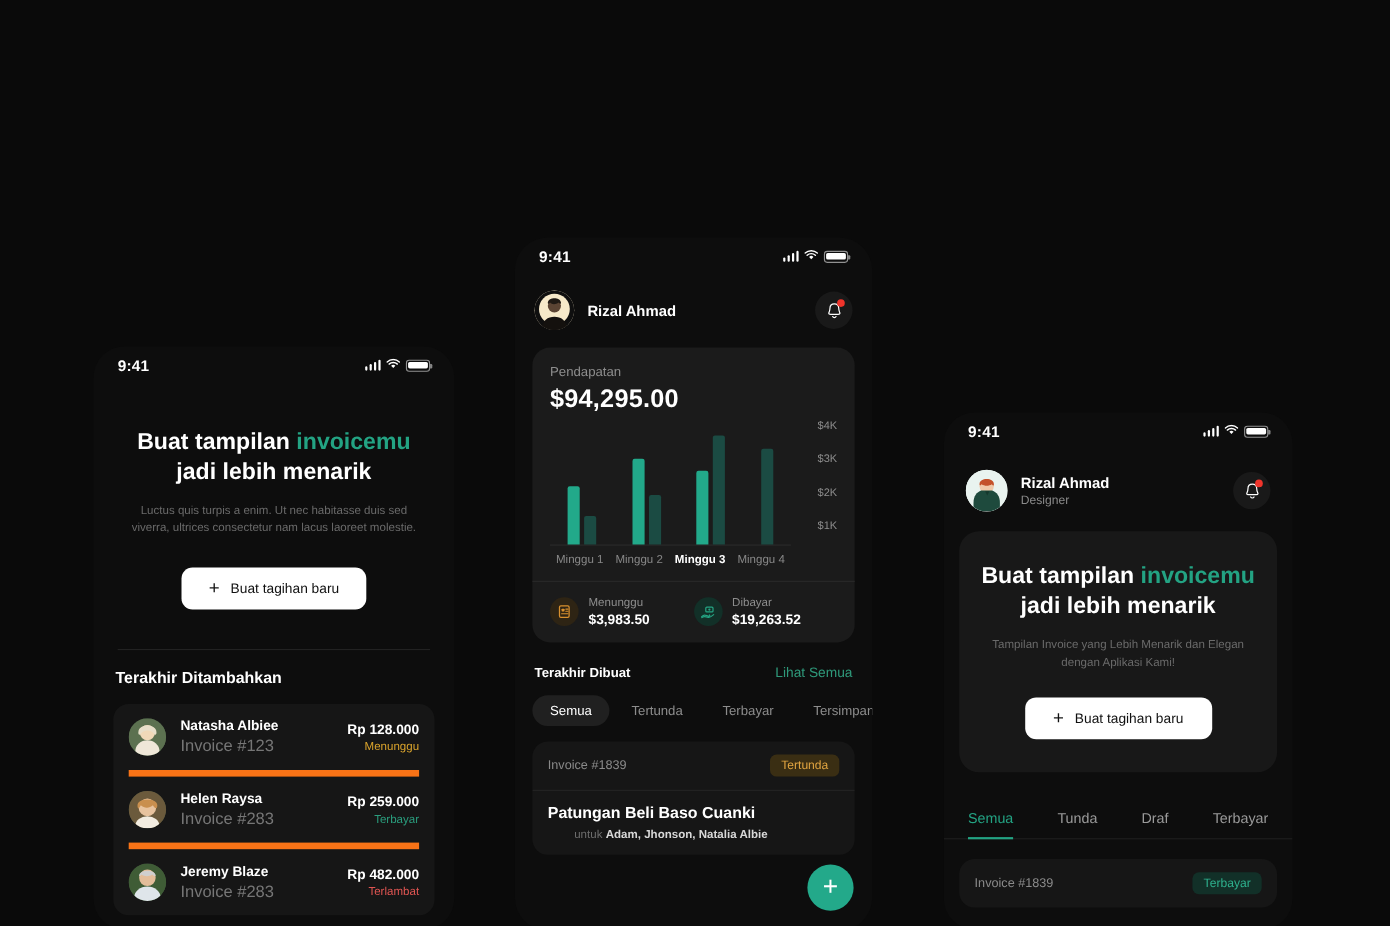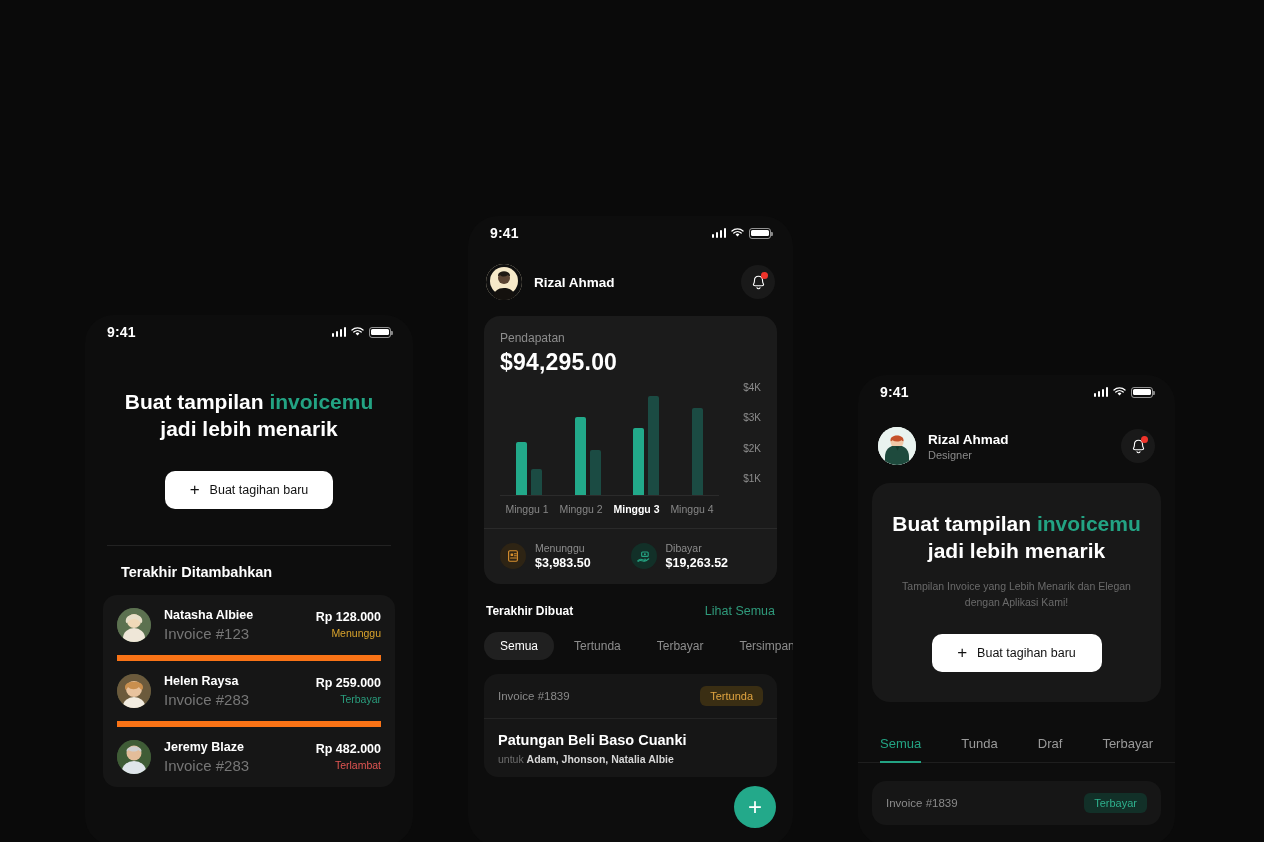--- a/index.html
+++ b/index.html
@@ -129,21 +129,21 @@
     font-size: 12.5px;
   }
   .pl-btn .plus-glyph { font-size: 17px; }
 
   .pl-divider {
     margin: 36px 22px 0;
     height: 1px;
     background: #222;
   }
   .pl-sec-title {
-    margin: 18px 0 0 36px;
+    margin: 18px 0 0 20px;
     color: #fff; font-size: 14.5px; font-weight: 700;
   }
   .pl-list {
     margin: 15px 18px 0;
     background: #161616;
     border-radius: 14px;
     padding: 0 14px;
   }
   .pl-row {
     display: flex; align-items: center;
@@ -270,21 +270,21 @@
     display: flex; align-items: center; justify-content: space-between;
     padding: 12px 14px;
     border-bottom: 1px solid #242424;
   }
   .pc-inv-id { color: #8a8a8a; font-size: 11.5px; }
   .badge { font-size: 11px; padding: 4px 10px; border-radius: 6px; font-weight: 500; }
   .badge.pending { background: #3a2e13; color: #e0a440; }
   .badge.paid    { background: #123028; color: #2eb08d; }
   .pc-inv-body { padding: 13px 14px 12px; }
   .pc-inv-title { color: #fff; font-size: 14.5px; font-weight: 700; }
-  .pc-inv-for { color: #6d6d6d; font-size: 10.5px; margin-top: 5px; }
+  .pc-inv-for { color: #6d6d6d; font-size: 10.5px; margin-top: 5px; margin-left: 24px; }
   .pc-inv-for b { color: #d8d8d8; font-weight: 700; }
 
   .fab {
     position: absolute;
     right: 17px; bottom: 18px;
     width: 42px; height: 42px; border-radius: 50%;
     background: #23a98a;
     display: flex; align-items: center; justify-content: center;
     color: #fff; font-size: 24px; font-weight: 300;
     cursor: pointer;
@@ -366,20 +366,21 @@
             <b></b>
           </span>
       </div>
     </div>
 
     <div class="pl-hero">
       <div class="hero-title">
         <span>Buat tampilan </span><span class="accent">invoicemu</span><br>
         <span>jadi lebih menarik</span>
       </div>
+      <div class="hero-sub">Luctus quis turpis a enim. Ut nec habitasse duis sed viverra, ultrices consectetur nam lacus laoreet molestie.</div>
       <button class="white-btn pl-btn">
         <span class="plus-glyph">+</span>
         <span>Buat tagihan baru</span>
       </button>
     </div>
 
     <div class="pl-divider"></div>
 
     <div class="pl-sec-title">Terakhir Ditambahkan</div>
 

